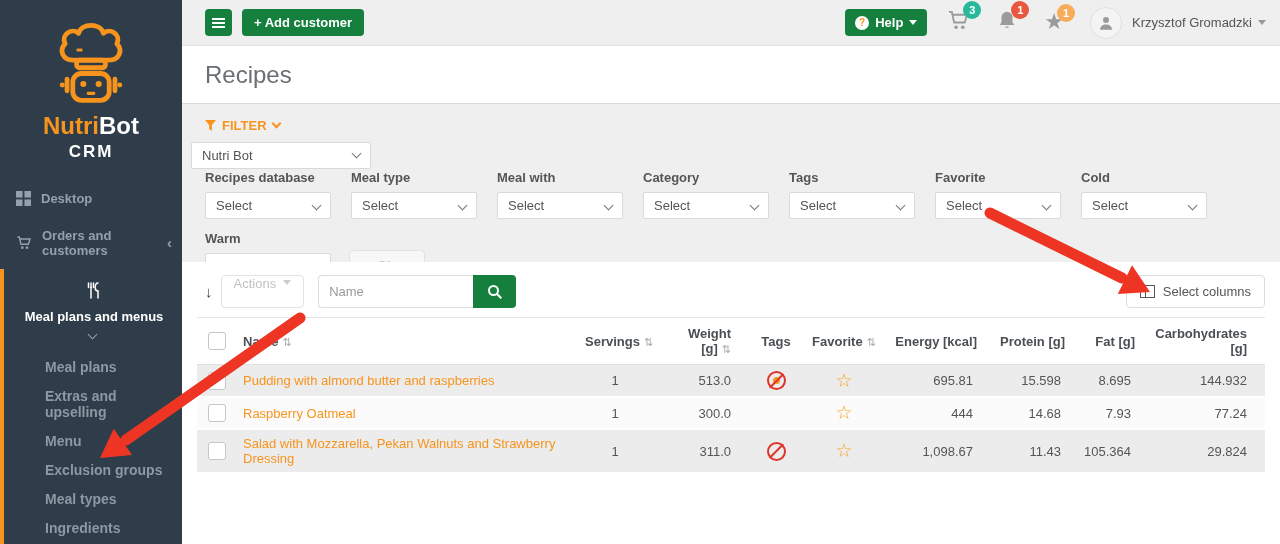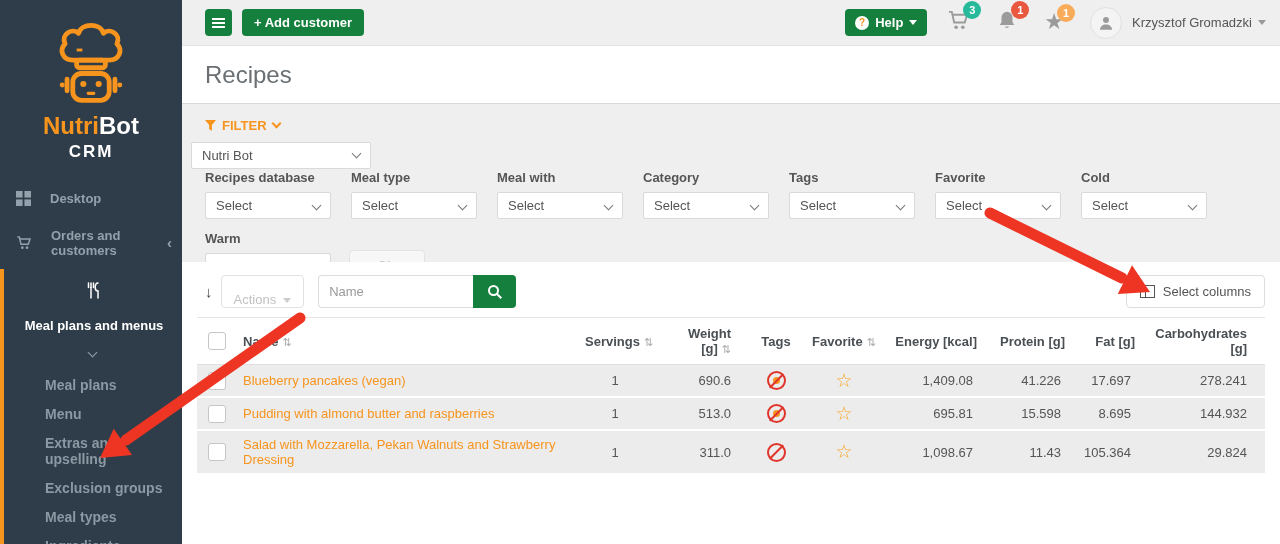--- a/index.html
+++ b/index.html
@@ -6,21 +6,21 @@
   html,body { width:1280px; height:544px; }
   body { position:relative; font-family:"Liberation Sans", sans-serif; background:#efefef; overflow:hidden; }
 
   
   .sidebar { position:absolute; left:0; top:0; width:182px; height:544px; background:#2e3d49; display:flex; flex-direction:column; z-index:2; }
   .logo-block { text-align:center; padding-top:16px; }
   .logo-name { font-size:24px; font-weight:bold; line-height:1; margin-top:2px; }
   .logo-name .p1 { color:#f7941d; } .logo-name .p2 { color:#ffffff; }
   .logo-sub { font-size:17px; font-weight:bold; color:#ffffff; letter-spacing:2px; margin-top:4px; }
   .nav { margin-top:18px; display:flex; flex-direction:column; flex:1; }
-  .nav-item { display:flex; align-items:center; gap:19px; padding:11px 10px 11px 16px; font-size:13px; font-weight:bold; color:#93a1ac; cursor:pointer; }
+  .nav-item { display:flex; align-items:center; gap:10px; padding:11px 10px 11px 16px; font-size:13px; font-weight:bold; color:#93a1ac; cursor:pointer; }
   .nav-item .lbl { flex:1; }
   .chev-left { color:#93a1ac; font-size:15px; line-height:10px; }
   .active-section { border-left:4px solid #f7941d; flex:1; padding-top:2px; }
   .active-section .nav-item { padding-left:12px; color:#ffffff;flex-direction:column; }
   .chev-down { width:7px; height:7px; border-right:1.6px solid #93a1ac; border-bottom:1.6px solid #93a1ac; transform:rotate(45deg); margin-right:4px; margin-top:-3px; }
   .subnav { margin-top:4px; }
   .sub-item { padding:6px 10px 7px 41px; font-size:14px; font-weight:bold; color:#8b99a4; cursor:pointer; }
   .sub-item.active { color:#ffffff; }
 
   
@@ -58,21 +58,21 @@
   .sel { position:relative; background:#fff; border:1px solid #d9d9d9; border-radius:2px; height:27px; line-height:25px; font-size:13px; color:#555; padding:0 22px 0 10px; cursor:pointer; white-space:nowrap; overflow:hidden; }
   .sel::after { content:""; position:absolute; right:10px; top:9px; width:6px; height:6px; border-right:1.4px solid #777; border-bottom:1.4px solid #777; transform:rotate(45deg); }
   .ws-select::after { top:7px; }
   .filter-row2 { display:flex; align-items:flex-end; gap:18px; margin-top:12px; }
   .clear-btn { height:30px; padding:0 14px; background:#f7f7f7; border:1px solid #e3e3e3; border-radius:4px; color:#c9c9c9; font-size:13px; font-weight:bold; display:flex; align-items:center; gap:6px; cursor:default; }
 
   
   .card { position:absolute; left:182px; top:262px; width:1098px; height:282px; background:#fff; padding:13px 15px 0 15px; }
   .toolbar { display:flex; align-items:center; }
   .sort-ico { font-size:15px; font-weight:bold; color:#444; margin:0 8px 0 8px; cursor:pointer; }
-  .actions-btn { height:33px; padding:0 12px; background:#fff; border:1px solid #e2e2e2; border-radius:4px; color:#c2c2c2; font-size:13px; display:flex; align-items:flex-end; gap:7px; }
+  .actions-btn { height:33px; padding:0 12px; background:#fff; border:1px solid #e2e2e2; border-radius:4px; color:#c2c2c2; font-size:13px; display:flex; align-items:flex-start; gap:7px; }
   .caret-lg { width:0; height:0; border:4px solid transparent; border-top:5px solid #ccc; margin-top:4px; }
   .search-group { display:flex; margin-left:14px; }
   .search-input { width:155px; height:33px; border:1px solid #ddd; border-right:none; border-radius:4px 0 0 4px; padding:0 10px; font-size:13px; color:#555; font-family:inherit; outline:none; }
   .search-input::placeholder { color:#9a9a9a; }
   .search-btn { width:43px; height:33px; border-radius:0 4px 4px 0; display:flex; align-items:center; justify-content:center; }
   .select-cols { height:33px; padding:0 13px; background:#fff; border:1px solid #ddd; border-radius:4px; color:#555; font-size:13px; display:flex; align-items:center; gap:8px; cursor:pointer; }
   .add-recipe { height:33px; padding:0 14px; font-size:13px; margin-left:11px; }
 
   table { width:100%; border-collapse:collapse; table-layout:fixed; margin-top:9px; }
   thead th { font-size:13px; color:#4a4f54; font-weight:bold; padding:8px 6px; border-top:1px solid #e5e5e5; border-bottom:1px solid #e0e0e0; }
@@ -149,22 +149,22 @@
             <path d="M1.5 1v4.5 M4 1v4.5 M6.5 1v4.5"></path>
             <path d="M4 5.5 V16"></path>
             <path d="M11 1 c-1.8 0-2.8 2.2-2.8 4.8 0 2 1 3.2 2.8 3.2 V16"></path>
           </g>
         </svg>
         <span class="lbl">Meal plans and menus</span>
         <span class="chev-down"></span>
       </div>
       <div class="subnav" id="sidebar-sub">
           <div class="sub-item"><span>Meal plans</span></div>
+          <div class="sub-item"><span>Extras and upselling</span></div>
           <div class="sub-item"><span>Menu</span></div>
-          <div class="sub-item"><span>Extras and upselling</span></div>
           <div class="sub-item"><span>Exclusion groups</span></div>
           <div class="sub-item"><span>Meal types</span></div>
           <div class="sub-item"><span>Ingredients</span></div>
           <div class="sub-item active"><span>Recipes</span></div>
           <div class="sub-item"><span>Menus</span></div>
         </div>
     </div>
   </div>
 </div>
 
@@ -304,41 +304,41 @@
           <th class="w-fav ta-center">Favorite<span class="sort-glyph">⇅</span></th>
           <th class="w-energy ta-right">Energy [kcal]</th>
           <th class="w-prot ta-right">Protein [g]</th>
           <th class="w-fat ta-right">Fat [g]</th>
           <th class="w-carb c-carbs ta-right">Carbohydrates [g]</th>
         </tr>
     </thead>
     <tbody id="recipe-tbody">
         <tr class="alt">
     <td class="ta-center"><span class="cbx"></span></td>
-    <td class="td-name ta-left"><a class="name-link">Blueberry pancakes (vegan)</a></td>
-    <td class="c-serv ta-center">1</td>
-    <td class="c-weight ta-right">690.6</td>
-    <td class="ta-center"><span class="tagico"><span class="dot"></span></span></td>
-    <td class="ta-center"><span class="star">☆</span></td>
-    <td class="c-energy ta-right">1,409.08</td>
-    <td class="c-protein ta-right">41.226</td>
-    <td class="c-fat ta-right">17.697</td>
-    <td class="c-carbs ta-right">278.241</td>
-  </tr>
-        <tr class="alt">
-    <td class="ta-center"><span class="cbx"></span></td>
     <td class="td-name ta-left"><a class="name-link">Pudding with almond butter and raspberries</a></td>
     <td class="c-serv ta-center">1</td>
     <td class="c-weight ta-right">513.0</td>
     <td class="ta-center"><span class="tagico"><span class="dot"></span></span></td>
     <td class="ta-center"><span class="star">☆</span></td>
     <td class="c-energy ta-right">695.81</td>
     <td class="c-protein ta-right">15.598</td>
     <td class="c-fat ta-right">8.695</td>
     <td class="c-carbs ta-right">144.932</td>
+  </tr>
+        <tr>
+    <td class="ta-center"><span class="cbx"></span></td>
+    <td class="td-name ta-left"><a class="name-link">Raspberry Oatmeal</a></td>
+    <td class="c-serv ta-center">1</td>
+    <td class="c-weight ta-right">300.0</td>
+    <td class="ta-center"></td>
+    <td class="ta-center"><span class="star">☆</span></td>
+    <td class="c-energy ta-right">444</td>
+    <td class="c-protein ta-right">14.68</td>
+    <td class="c-fat ta-right">7.93</td>
+    <td class="c-carbs ta-right">77.24</td>
   </tr>
         <tr class="alt">
     <td class="ta-center"><span class="cbx"></span></td>
     <td class="td-name ta-left"><a class="name-link">Salad with Mozzarella, Pekan Walnuts and Strawberry Dressing</a></td>
     <td class="c-serv ta-center">1</td>
     <td class="c-weight ta-right">311.0</td>
     <td class="ta-center"><span class="tagico"></span></td>
     <td class="ta-center"><span class="star">☆</span></td>
     <td class="c-energy ta-right">1,098.67</td>
     <td class="c-protein ta-right">11.43</td>

